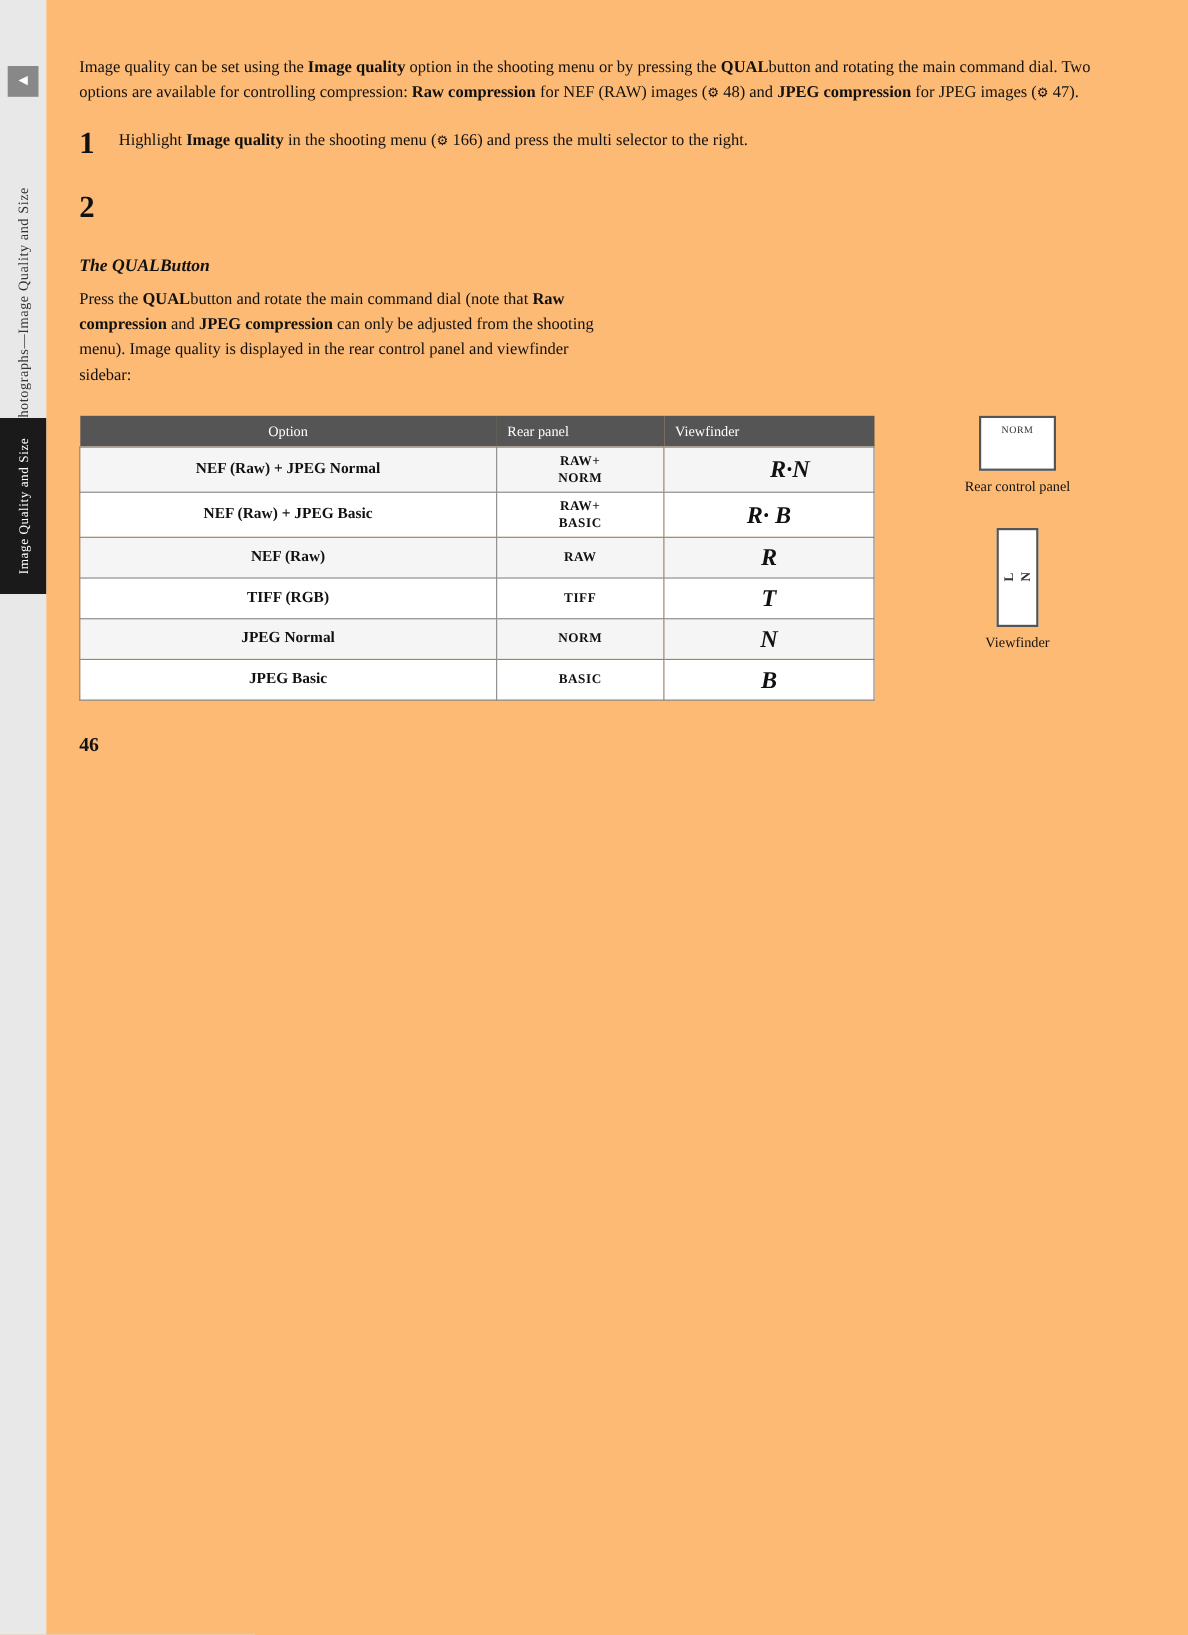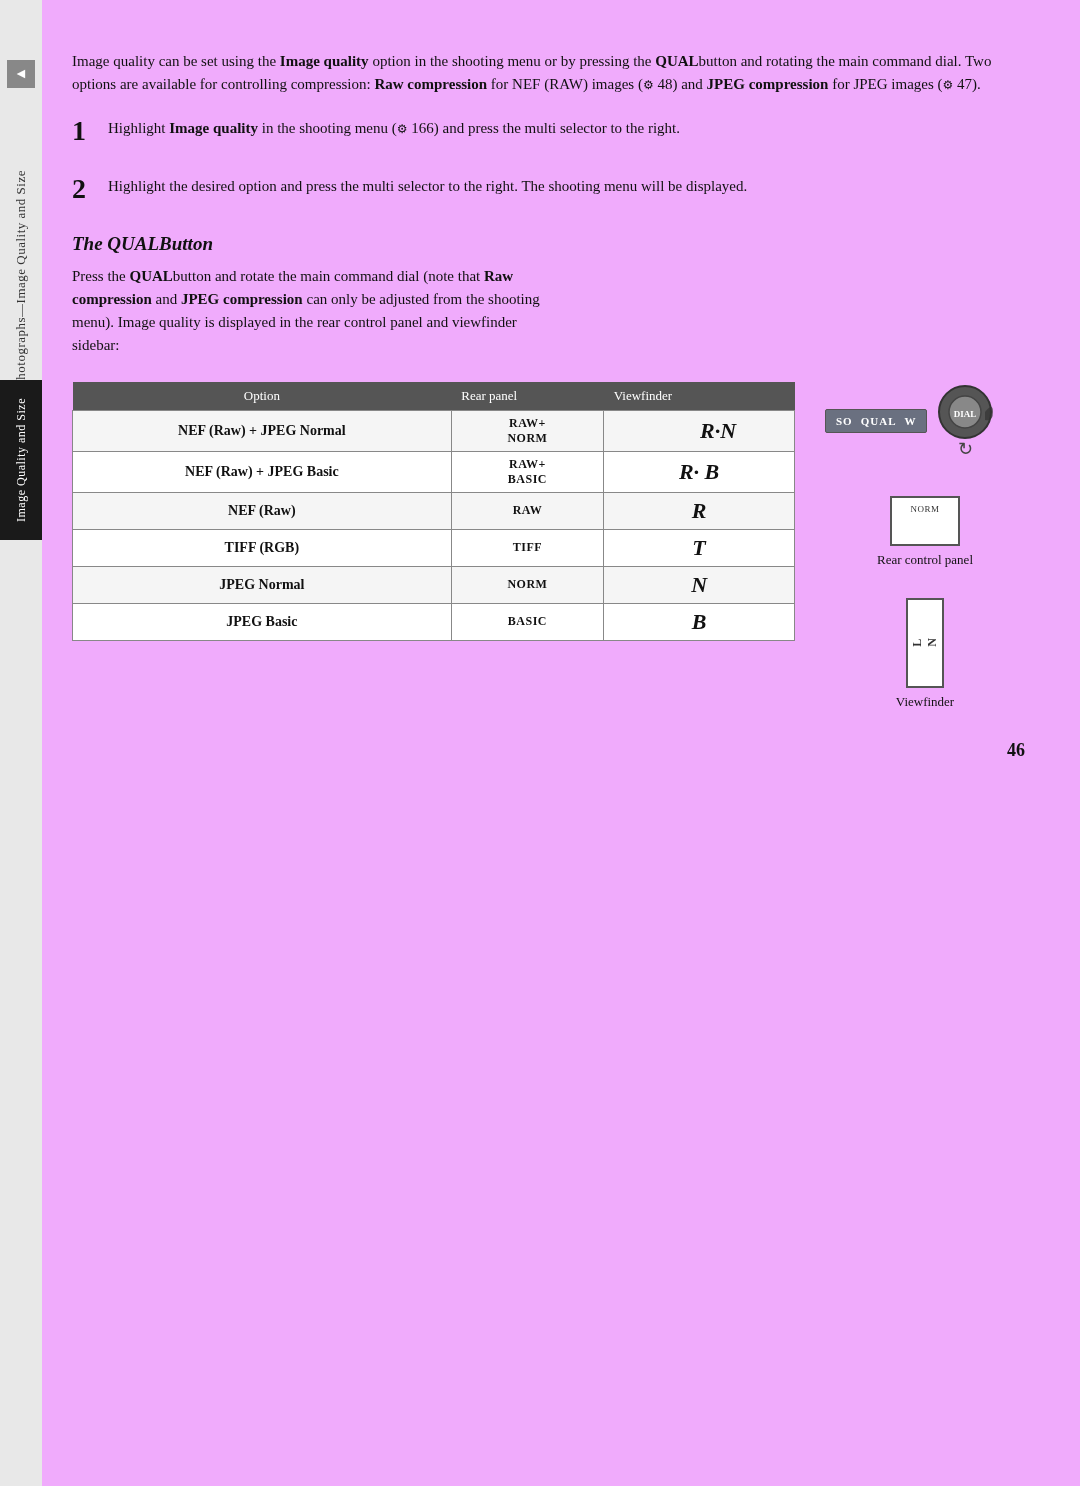--- a/index.html
+++ b/index.html
@@ -86,21 +86,21 @@
       transform: rotate(180deg);
       font-size: 12px;
       color: white;
       white-space: nowrap;
       letter-spacing: 0.5px;
     }
 
     .main-content {
       flex: 1;
       padding: 50px 55px 50px 30px;
-      background: #f0abfc;
+      background: #fdba74;
     }
 
     .intro-text {
       font-size: 15px;
       line-height: 1.55;
       margin-bottom: 20px;
       color: #111;
     }
 
     .section-title {
@@ -132,21 +132,21 @@
       line-height: 1.55;
       color: #111;
     }
 
     .qual-section {
       margin-top: 30px;
     }
 
     .qual-title {
       font-style: italic;
-      font-size: 19px;
+      font-size: 16px;
       font-weight: bold;
       margin-bottom: 10px;
     }
 
     .qual-body {
       font-size: 15px;
       line-height: 1.55;
       color: #111;
       max-width: 480px;
     }
@@ -289,21 +289,20 @@
       font-size: 13px;
       text-align: center;
       color: #111;
     }
 
     .page-number {
       font-size: 18px;
       font-weight: bold;
       color: #111;
       margin-top: 30px;
-      text-align: right;
     }
 
     
     .top-diagram {
       display: flex;
       gap: 8px;
       align-items: center;
       margin-bottom: 16px;
     }
 
@@ -350,23 +349,20 @@
 
     <div class="step">
       <div class="step-number">1</div>
       <p class="step-text">
         Highlight <strong>Image quality</strong> in the shooting menu (<span style="font-size:12px">⚙</span> 166) and press the multi selector to the right.
       </p>
     </div>
 
     <div class="step">
       <div class="step-number">2</div>
-      <p class="step-text">
-        Highlight the desired option and press the multi selector to the right.  The shooting menu will be displayed.
-      </p>
     </div>
 
     <div class="qual-section">
       <p class="qual-title">
         <em>The</em> <strong>QUAL</strong><em>Button</em>
       </p>
       <p class="qual-body">
         Press the <strong>QUAL</strong>button and rotate the main command dial (note that <strong>Raw compression</strong> and <strong>JPEG compression</strong> can only be adjusted from the shooting menu).  Image quality is displayed in the rear control panel and viewfinder sidebar:
       </p>
     </div>
@@ -414,36 +410,20 @@
                 <td>JPEG Basic</td>
                 <td style="font-size: 12px; text-align: center; font-weight: bold; letter-spacing: 0.5px; white-space: pre;">BASIC</td>
                 <td style="text-align: center; font-size: 22px; font-style: italic; font-family: serif; font-weight: bold;">B</td>
               </tr>
             </tbody>
         </table>
       </div>
 
       <div class="right-side">
 
-        <div class="top-diagram">
-          <div class="top-panel-svg">
-            <span class="top-panel-label">SO</span>
-            <span class="top-panel-label">QUAL</span>
-            <span class="top-panel-label">W</span>
-          </div>
-          <div style="display:flex;flex-direction:column;gap:4px;align-items:center;">
-            <svg width="60" height="60" viewBox="0 0 60 60">
-              <ellipse cx="30" cy="30" rx="26" ry="26" fill="#555" stroke="#333" stroke-width="2"></ellipse>
-              <ellipse cx="30" cy="30" rx="16" ry="16" fill="#888" stroke="#444" stroke-width="1.5"></ellipse>
-              <path d="M50 30 Q58 20 58 30 Q58 40 50 38 Z" fill="#333" opacity="0.7"></path>
-              <text x="30" y="35" text-anchor="middle" font-size="9" fill="white" font-weight="bold">DIAL</text>
-            </svg>
-            <span style="font-size:18px;color:#444;margin-top:-8px;">↻</span>
-          </div>
-        </div>
 
         <div class="panel-diagram">
           <div class="rear-panel-box">
             <span class="rear-panel-norm">NORM</span>
           </div>
           <div class="rear-panel-label">Rear control panel</div>
         </div>
 
         <div class="viewfinder-box">
           <div class="viewfinder-rect">

